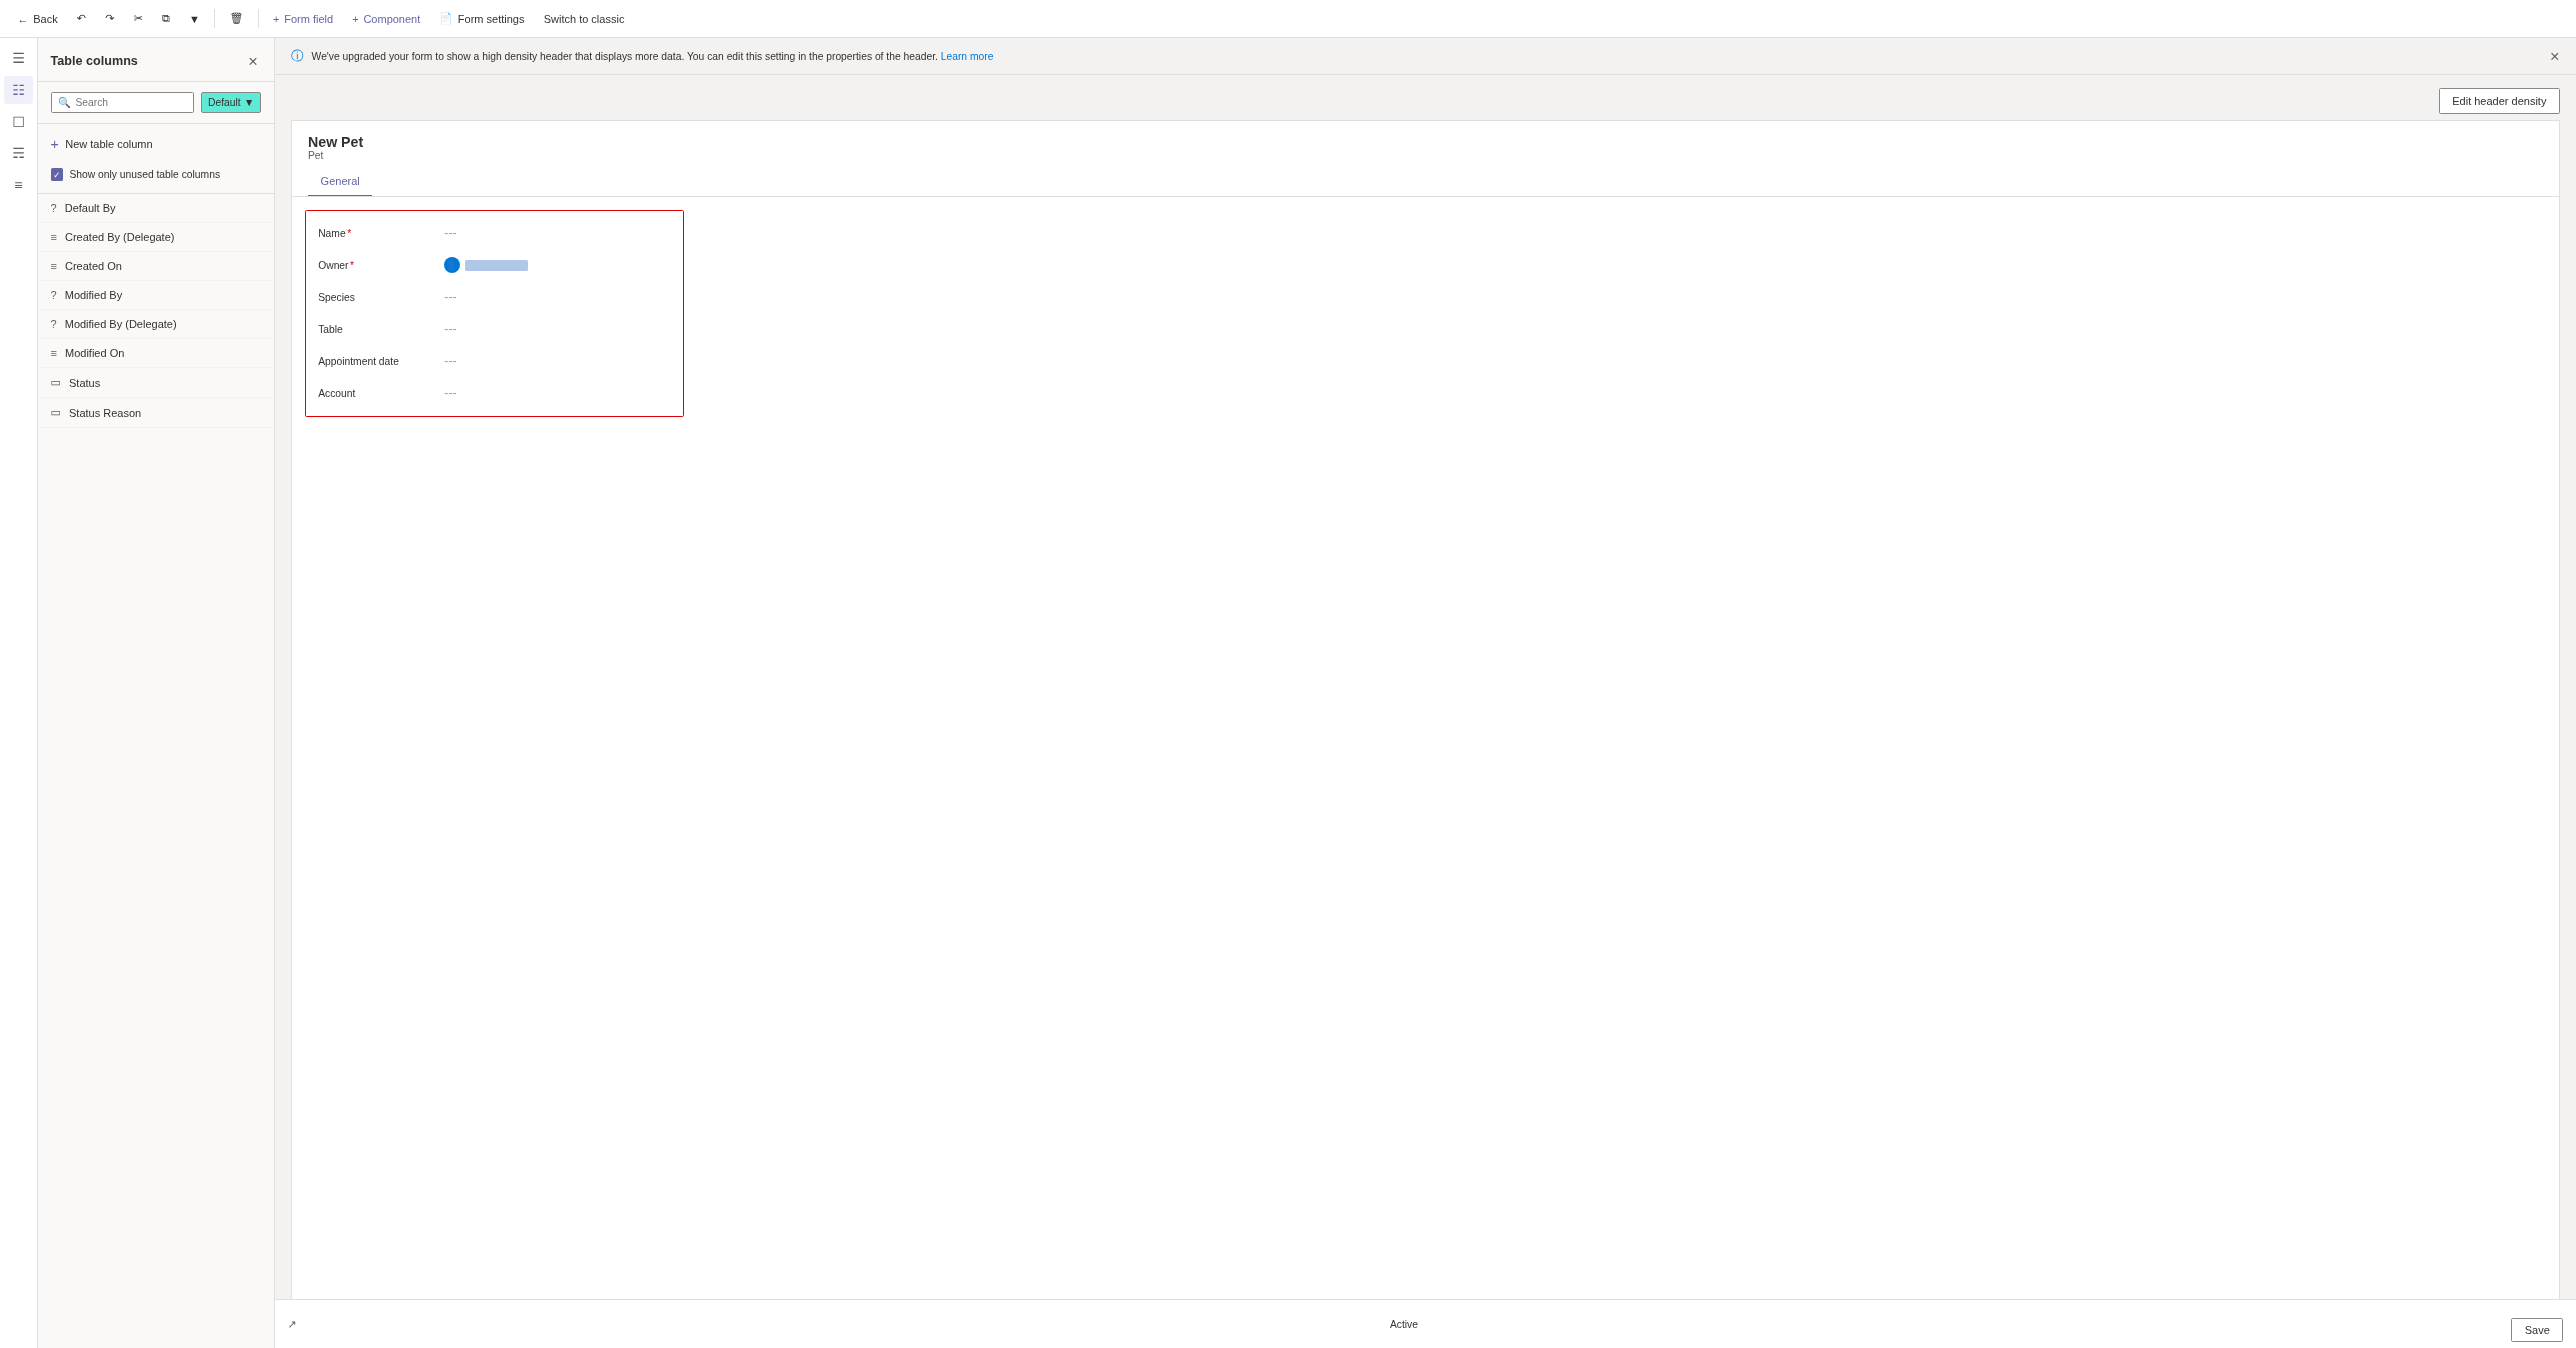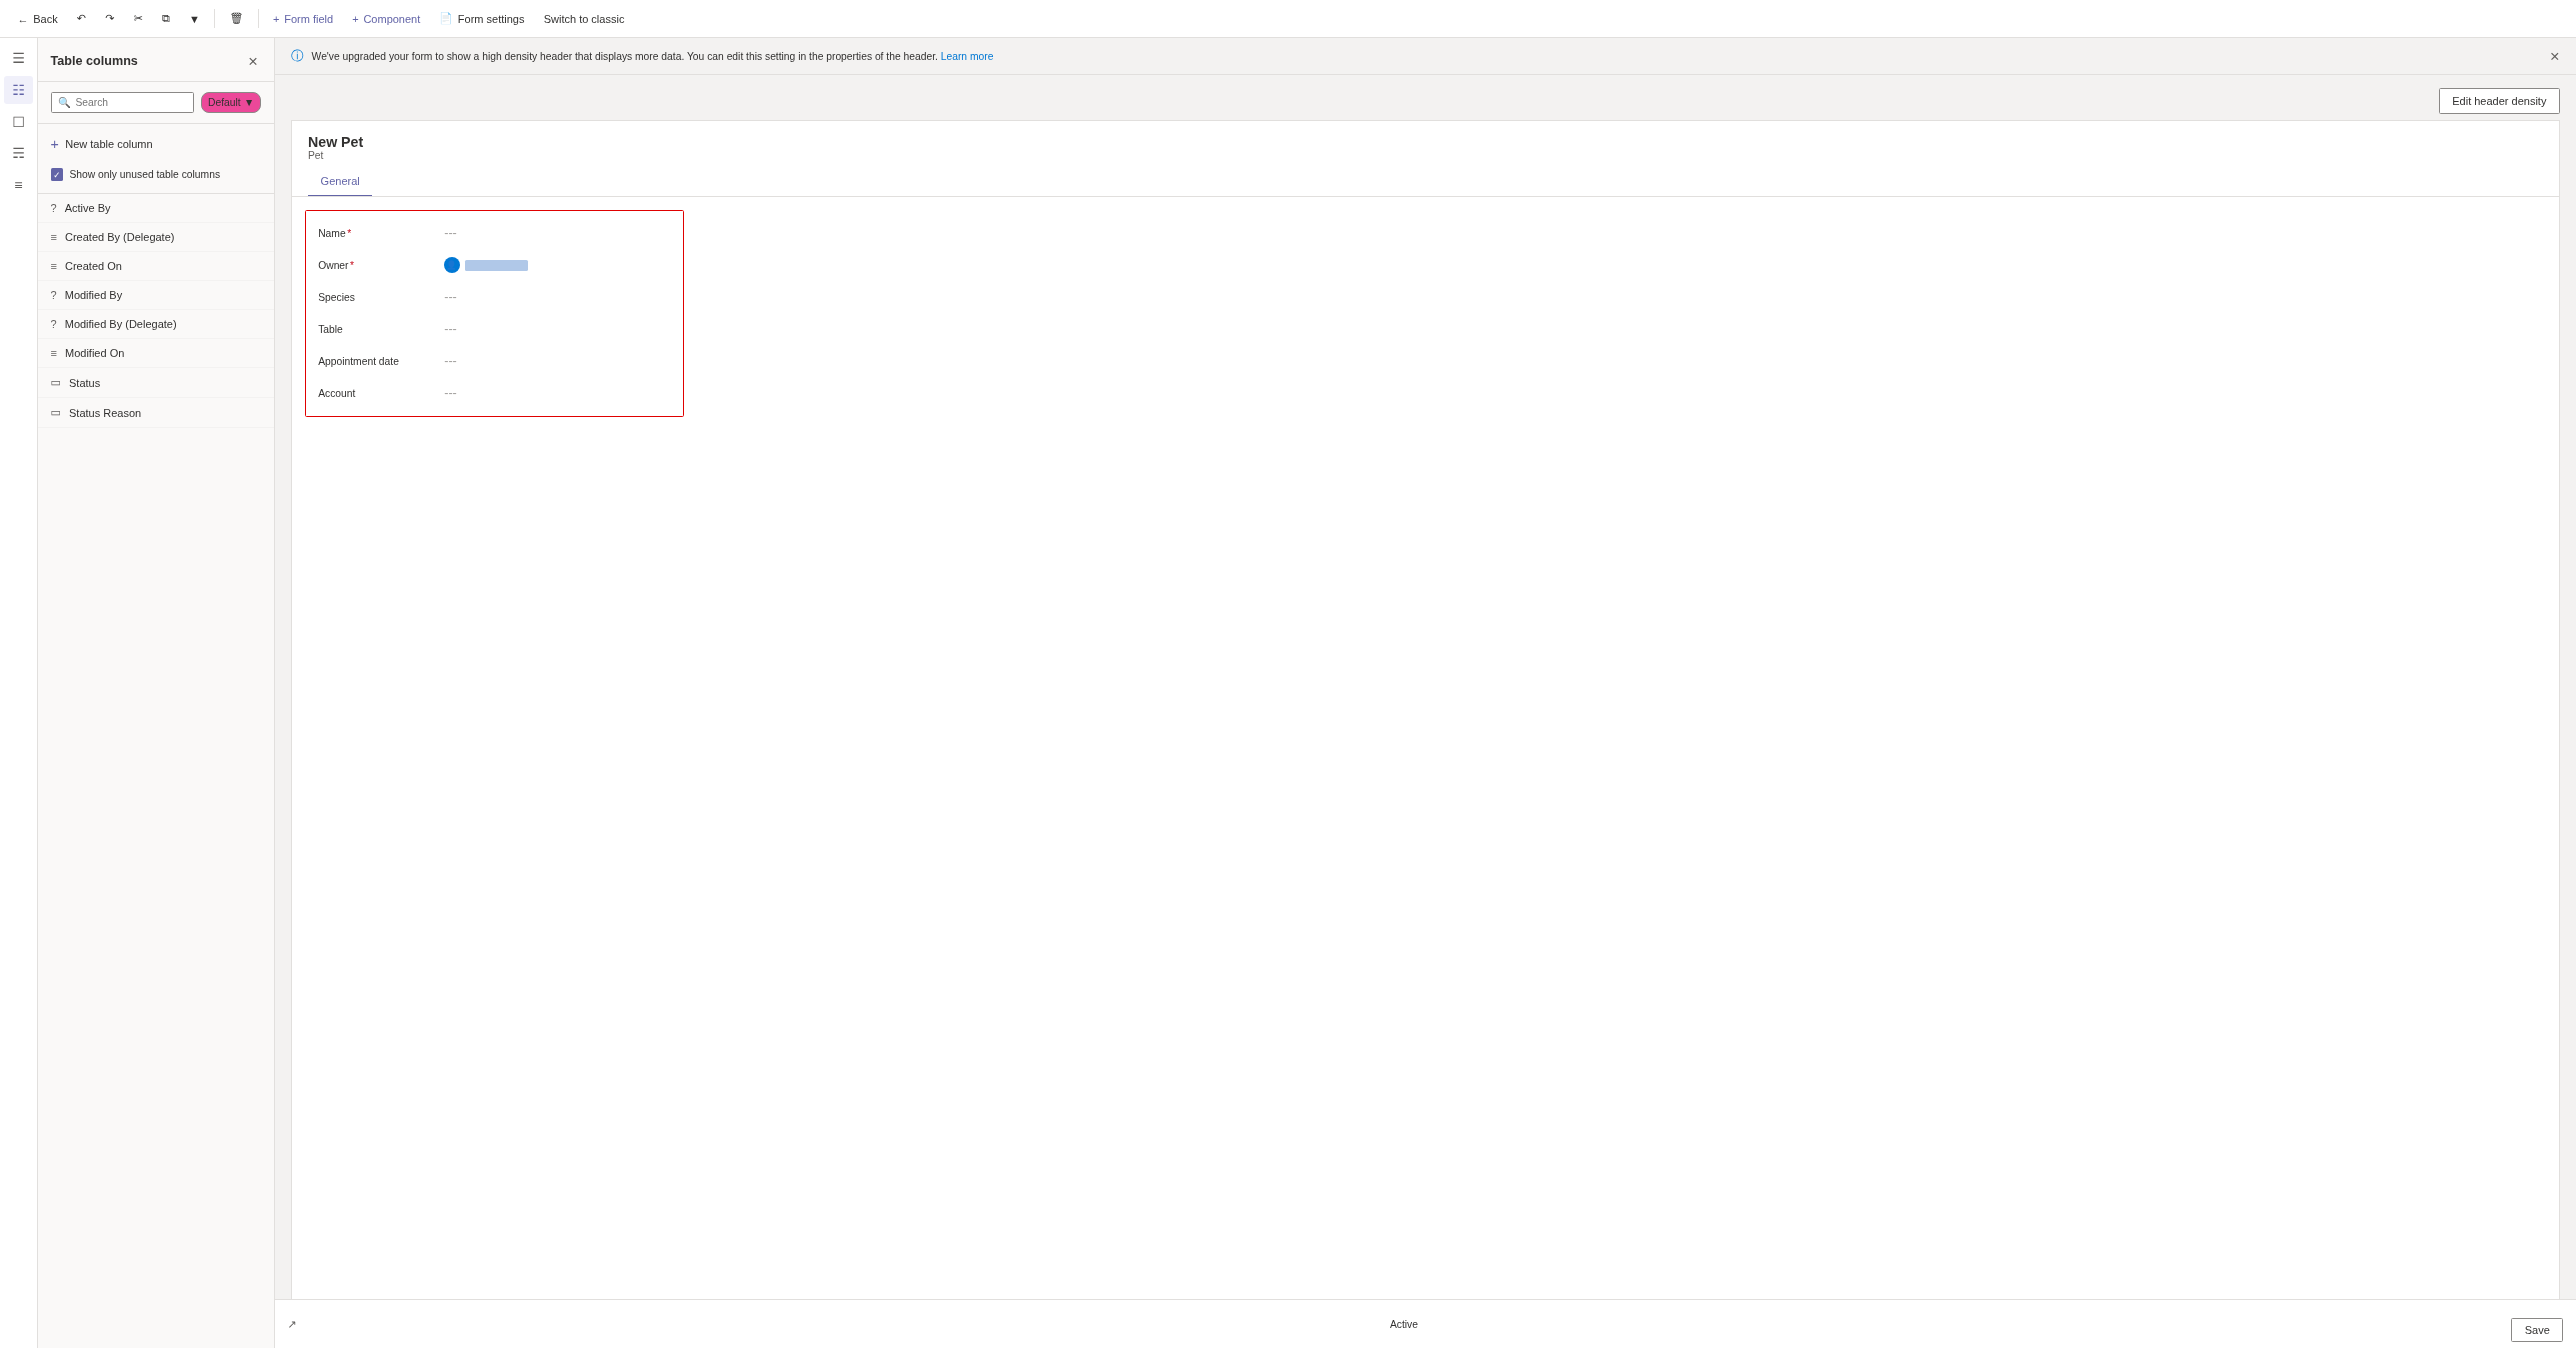--- a/index.html
+++ b/index.html
@@ -122,24 +122,24 @@
       outline: none;
       font-size: 10.3px;
       width: 100%;
       color: #323130;
     }
     .search-icon { color: #605e5c; font-size: 10.3px; }
     .filter-dropdown {
       display: flex;
       align-items: center;
       border: 0.8px solid #8a8886;
-      border-radius: 8px;
+      border-radius: 2px;
       padding: 3.2px 6.3px;
       gap: 3.2px;
-      background: #ec4899;
+      background: #5eead4;
       cursor: pointer;
       font-size: 10.3px;
       color: #323130;
     }
 
     .panel-actions {
       padding: 6.3px 12.6px;
       border-bottom: 0.8px solid #e1dfdd;
       display: flex;
       flex-direction: column;
@@ -453,21 +453,21 @@
       </button>
       <div class="checkbox-row">
         <div class="checkbox-custom"></div>
         <span class="checkbox-label">Show only unused table columns</span>
       </div>
     </div>
 
     <div class="column-list" id="column-list">
         <div class="column-item">
     <span class="column-item-icon">?</span>
-    <span class="column-item-label">Active By</span>
+    <span class="column-item-label">Default By</span>
   </div>
         <div class="column-item">
     <span class="column-item-icon">≡</span>
     <span class="column-item-label">Created By (Delegate)</span>
   </div>
         <div class="column-item">
     <span class="column-item-icon">≡</span>
     <span class="column-item-label">Created On</span>
   </div>
         <div class="column-item">

